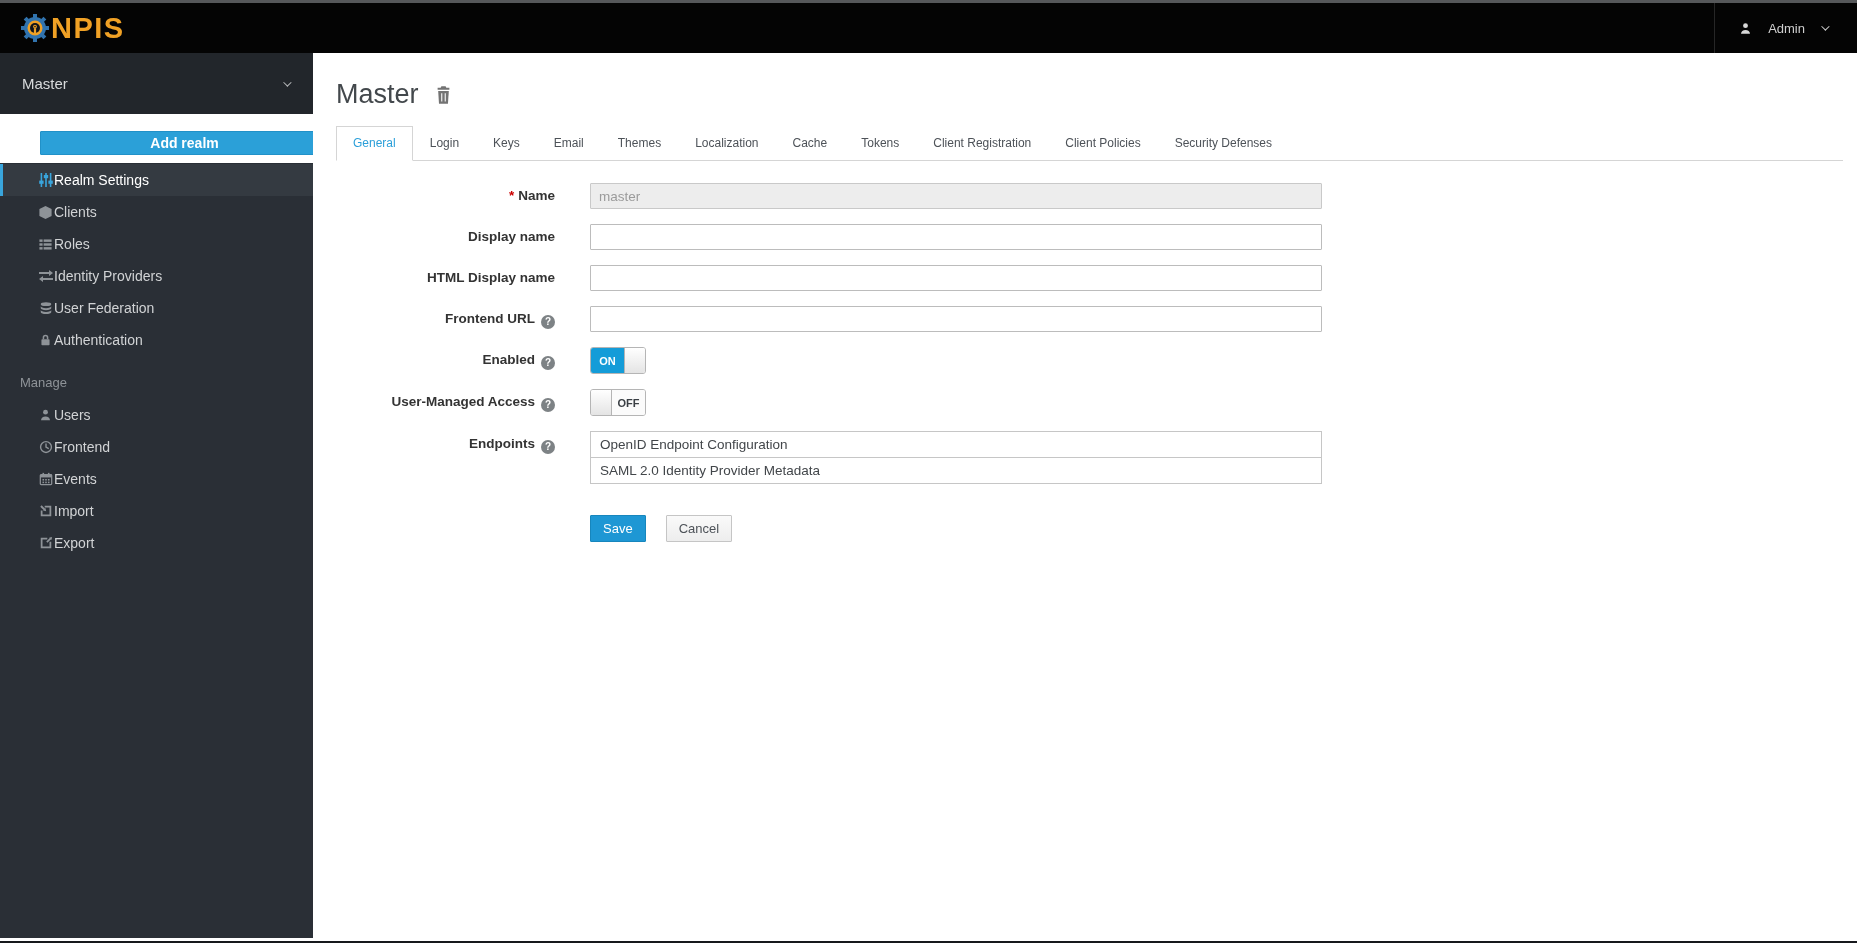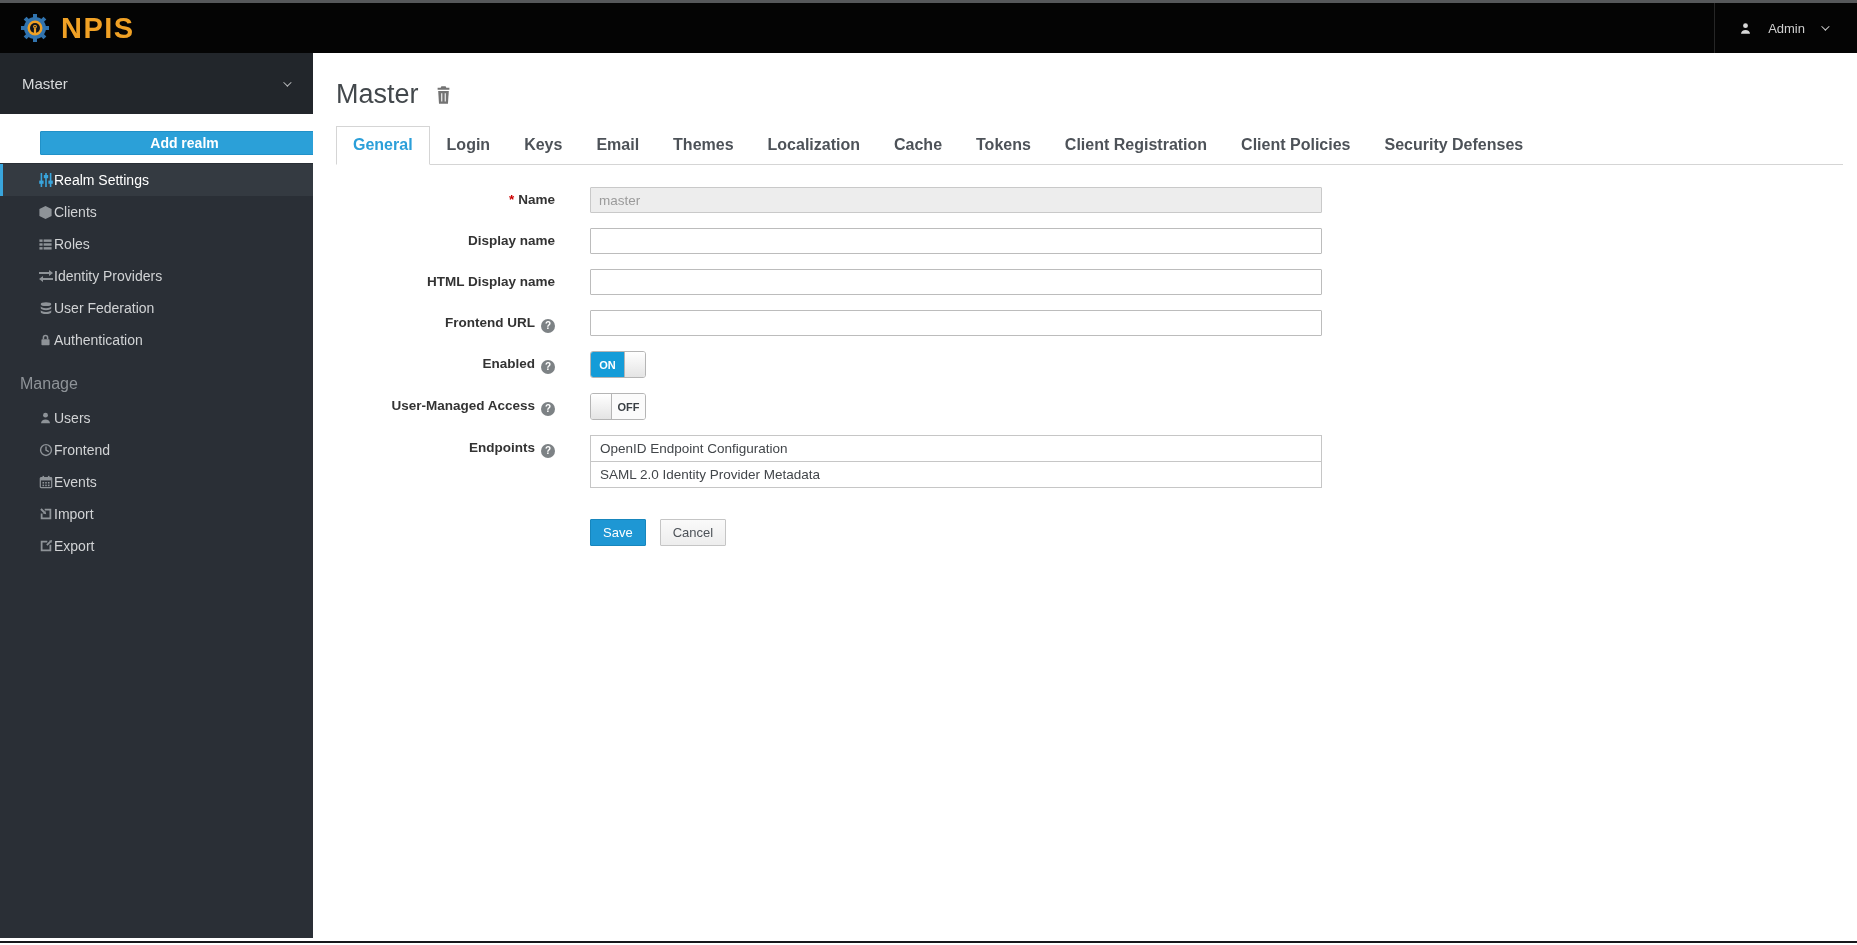--- a/index.html
+++ b/index.html
@@ -8,21 +8,21 @@
     font-family: "Liberation Sans", sans-serif;
     background:#fff; position:relative; overflow:hidden;
   }
   
   .top-edge { height:3px; background:#56585a; }
   .bottom-white { position:absolute; left:0; bottom:0; width:100%; height:7px; background:#fff; z-index:50; }
   .bottom-line { position:absolute; left:0; bottom:2px; width:100%; height:2px; background:#17191c; z-index:51; }
 
   
   .topbar { height:50px; background:#040404; display:flex; align-items:stretch; justify-content:space-between; }
-  .brand { display:flex; align-items:center; gap:11px; padding-left:20px; }
+  .brand { display:flex; align-items:center; gap:1px; padding-left:20px; }
   .brand-text { color:#f0a125; font-size:29px; font-weight:bold; letter-spacing:1.5px; }
   .user-menu { display:flex; align-items:center; gap:16px; padding:0 30px 0 24px;
                border-left:1px solid #262626; color:#cfcfcf; font-size:13px; cursor:pointer; }
   .chev { display:inline-block; width:6px; height:6px; border-right:1.6px solid currentColor;
           border-bottom:1.6px solid currentColor; transform:rotate(45deg) translateY(-2px); }
 
   
   .layout { display:flex; height:892px; }
 
   
@@ -33,28 +33,28 @@
   .add-band { background:#fff; padding:17px 12px 8px 12px; }
   .add-realm-btn { display:block; width:100%; height:24px; background:#2ba0d8; border:1px solid #2191c8;
                    color:#fff; font-weight:bold; font-size:14px; border-radius:1px; cursor:pointer;
                    font-family:"Liberation Sans",sans-serif;margin-left:28px; }
   .nav { padding-top:1px; }
   .nav-item { height:32px; display:flex; align-items:center; padding-left:34px;
               border-left:3px solid transparent; color:#d1d3d5; font-size:14px; cursor:pointer; }
   .nav-item .ico { width:17px; height:16px; color:#8e9398; display:flex; align-items:center; justify-content:center; }
   .nav-item.active { background:#343a41; border-left-color:#39a5dc; color:#fff; }
   .nav-item.active .ico { color:#39a5dc; }
-  .manage-label { color:#8e9398; font-size:16px; padding:19px 0 9px 20px; }
+  .manage-label { color:#8e9398; font-size:13px; padding:19px 0 9px 20px; }
 
   
   .main { flex:1; padding:26px 14px 0 23px; background:#fff; }
   .page-title { display:flex; align-items:center; gap:15px; color:#43484c; font-size:27px; font-weight:300; }
   .trash-btn { background:none; border:none; cursor:pointer; padding:0; line-height:0; }
 
-  .tabs { display:flex; margin-top:16px; border-bottom:1px solid #d5d5d5; font-size:16px; list-style:none;font-weight:bold; }
+  .tabs { display:flex; margin-top:16px; border-bottom:1px solid #d5d5d5; font-size:12px; list-style:none; }
   .tab { padding:9px 16px 10px 16px; color:#4d5258; cursor:pointer; border:1px solid transparent;
          border-bottom:none; margin-bottom:-1px; }
   .tab.active { background:#fff; border-color:#d5d5d5; border-bottom:1px solid #fff; color:#2b9fd9; }
 
   .form { margin-top:22px; font-size:13.5px; }
   .frow { display:flex; align-items:flex-start; margin-bottom:15px; }
   .flabel { width:219px; text-align:right; padding-top:5px; color:#333; font-weight:bold; margin-right:35px; }
   .req { color:#c00; margin-right:4px; }
   .finput { width:732px; }
   input.text { width:100%; height:26px; border:1px solid #bcbcbc; border-radius:1px; padding:0 8px;
@@ -77,21 +77,21 @@
   .toggle .knob.left { border-right:1px solid #b5b5b5; }
 
   .endpoint-box { width:100%; height:27px; border:1px solid #c6c6c6; display:flex; align-items:center;
                   padding:0 9px; color:#42464a; cursor:pointer; text-decoration:none; font-size:13.5px; }
   .endpoint-box + .endpoint-box { margin-top:-1px; }
 
   .btn-row { display:flex; margin-top:16px; }
   .btn { height:27px; padding:0 12px; font-size:13px; border-radius:1px; cursor:pointer;
          font-family:"Liberation Sans",sans-serif; }
   .btn-save { background:#1e97d4; border:1px solid #1786bd; color:#fff; }
-  .btn-cancel { background:linear-gradient(#fafafa,#ededed); border:1px solid #c5c5c5; color:#4d5258; margin-left:14px; }
+  .btn-cancel { background:linear-gradient(#fafafa,#ededed); border:1px solid #c5c5c5; color:#4d5258; margin-left:20px; }
 </style>
 </head>
 <body>
 
 <div class="top-edge"></div>
 
 <div class="topbar">
   <div class="brand">
     <span style="line-height:0;">
       <svg width="30" height="30" viewBox="0 0 30 30">

